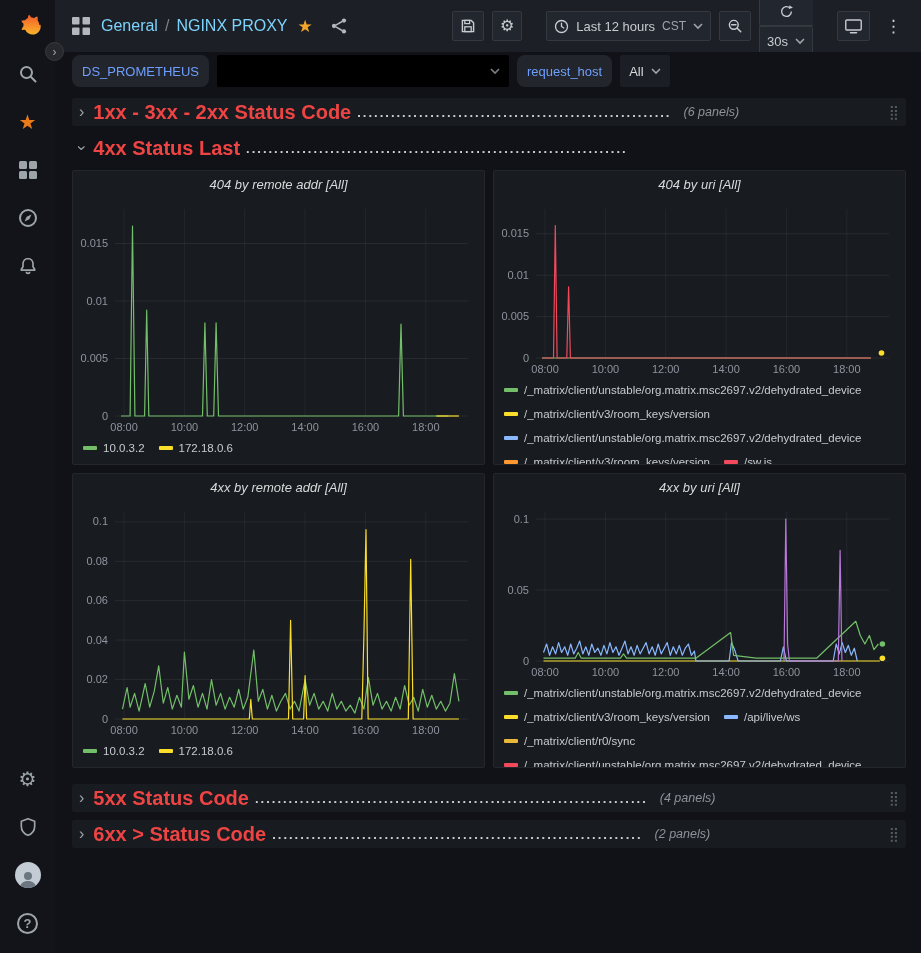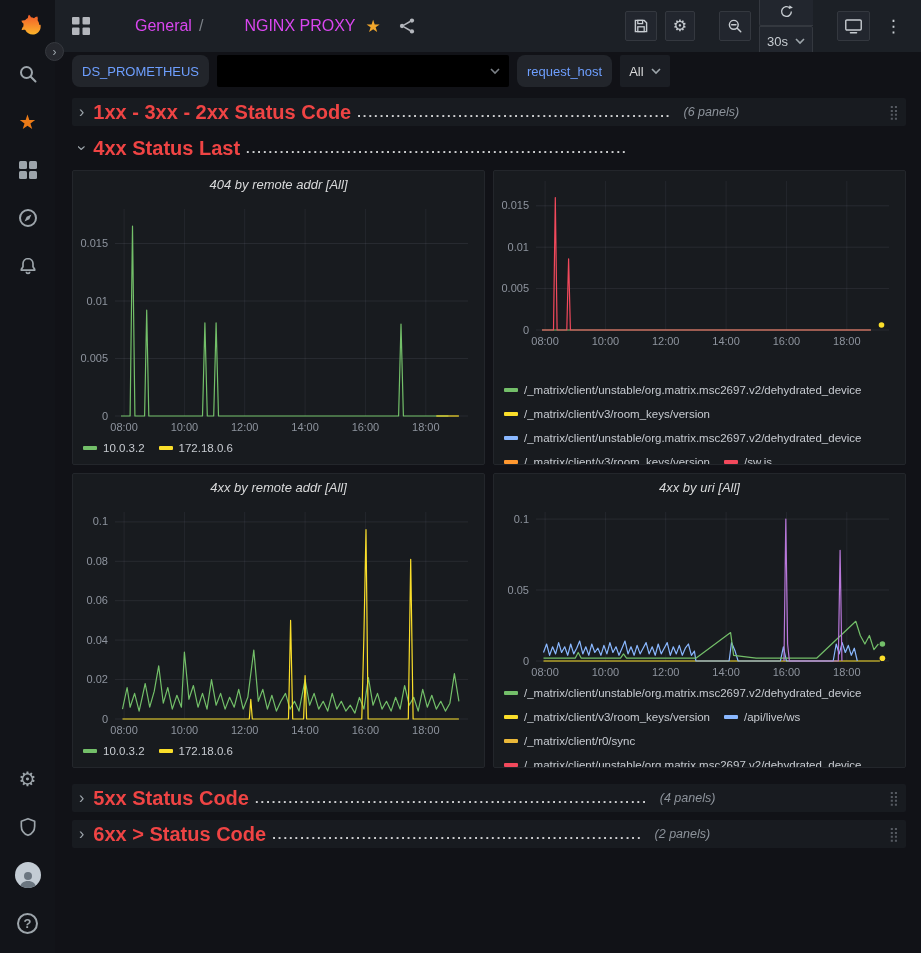--- a/index.html
+++ b/index.html
@@ -45,21 +45,21 @@
   
   .main { flex: 1; display: flex; flex-direction: column; min-width: 0; }
 
   .topbar {
     height: 52px; background: #1c2026; flex-shrink: 0;
     display: flex; align-items: center; justify-content: space-between;
     padding: 0 12px 0 16px;
   }
   .tb-left { display: flex; align-items: center; gap: 10px; }
   .breadcrumb { font-size: 16px; display: flex; align-items: center; gap: 7px; white-space: nowrap; }
-  .bc-section, .bc-title { color: #d946ef; cursor: pointer; margin-left: 34px; }
+  .bc-section, .bc-title { color: #7dd3fc; cursor: pointer; }
   .bc-sep { color: #7b8087; }
   .fav-star { color: #f2a72c; font-size: 17px; cursor: pointer; line-height: 1; }
   .tb-right { display: flex; align-items: center; gap: 8px; }
   .tb-btn {
     height: 30px; min-width: 30px; background: #22262e; border: 1px solid #34383f;
     border-radius: 2px; color: #c7ccd1; cursor: pointer;
     display: inline-flex; align-items: center; justify-content: center;
     padding: 0 7px; font-size: 13px; gap: 7px; font-family: inherit; white-space: nowrap;
   }
   .tb-plain { background: none; border: none; }
@@ -236,20 +236,31 @@
           <svg width="16" height="16" viewBox="0 0 20 20">
             <path d="M3 3 h11 l3 3 v11 h-14 z" fill="none" stroke="#c7ccd1" stroke-width="1.8"></path>
             <rect x="6" y="11" width="8" height="6" fill="none" stroke="#c7ccd1" stroke-width="1.6"></rect>
             <rect x="6" y="3" width="6" height="4" fill="none" stroke="#c7ccd1" stroke-width="1.6"></rect>
           </svg>
         </button>
         <button class="tb-btn">
           <span style="font-size:16px;line-height:1;">⚙</span>
         </button>
         <span class="gap8"></span>
+        <button class="tb-btn">
+          <svg width="15" height="15" viewBox="0 0 20 20">
+            <circle cx="10" cy="10" r="8" fill="none" stroke="#c7ccd1" stroke-width="1.8"></circle>
+            <path d="M10 5.5 V10 L13 12" fill="none" stroke="#c7ccd1" stroke-width="1.8" stroke-linecap="round"></path>
+          </svg>
+          <span>Last 12 hours</span>
+          <span class="tz">CST</span>
+          <svg width="10" height="7" viewBox="0 0 10 7">
+            <polyline points="1,1 5,5 9,1" fill="none" stroke="#9da5ab" stroke-width="1.6"></polyline>
+          </svg>
+        </button>
         <button class="tb-btn">
           <svg width="16" height="16" viewBox="0 0 20 20">
             <circle cx="8.5" cy="8.5" r="5.5" fill="none" stroke="#c7ccd1" stroke-width="1.8"></circle>
             <line x1="12.8" y1="12.8" x2="17.2" y2="17.2" stroke="#c7ccd1" stroke-width="1.8" stroke-linecap="round"></line>
             <line x1="5.8" y1="8.5" x2="11.2" y2="8.5" stroke="#c7ccd1" stroke-width="1.8" stroke-linecap="round"></line>
           </svg>
         </button>
         <div class="btn-group">
           <button class="tb-btn">
             <svg width="15" height="15" viewBox="0 0 20 20">
@@ -336,20 +347,21 @@
                 <line x1="42" x2="395" y1="44.5" y2="44.5" stroke="rgba(204,204,220,0.09)"></line>
                 <text class="tick" x="35" y="48.0" text-anchor="end">0.015</text>
                 <polyline points="48.0,217.0 57.1,217.0 59.5,27.2 61.9,217.0 71.6,217.0 73.7,111.2 75.8,217.0 129.5,217.0 131.9,123.9 134.3,217.0 140.7,217.0 143.1,123.9 145.5,217.0 325.6,217.0 328.0,125.0 330.4,217.0 375.4,217.0" fill="none" stroke="#73bf69" stroke-width="1.2" stroke-linejoin="round"></polyline>
                 <polyline points="363.3,217.0 385.9,217.0" fill="none" stroke="#fade2a" stroke-width="1.2" stroke-linejoin="round"></polyline>
               </svg>
             </div>
           <div class="legend"><span class="lg-item"><span class="lg-swatch" style="background:#73bf69"></span>10.0.3.2</span><span class="lg-item"><span class="lg-swatch" style="background:#fade2a"></span>172.18.0.6</span></div>
         </div>
 
         <div class="panel">
+          <div class="panel-title">404 by uri [All]</div>
           <div class="chart">
               <svg width="411" height="179">
                 <line x1="51.1" x2="51.1" y1="10" y2="159" stroke="rgba(204,204,220,0.07)"></line>
                 <text class="tick" x="51.1" y="174" text-anchor="middle">08:00</text>
                 <line x1="111.4" x2="111.4" y1="10" y2="159" stroke="rgba(204,204,220,0.07)"></line>
                 <text class="tick" x="111.4" y="174" text-anchor="middle">10:00</text>
                 <line x1="171.7" x2="171.7" y1="10" y2="159" stroke="rgba(204,204,220,0.07)"></line>
                 <text class="tick" x="171.7" y="174" text-anchor="middle">12:00</text>
                 <line x1="232.1" x2="232.1" y1="10" y2="159" stroke="rgba(204,204,220,0.07)"></line>
                 <text class="tick" x="232.1" y="174" text-anchor="middle">14:00</text>

